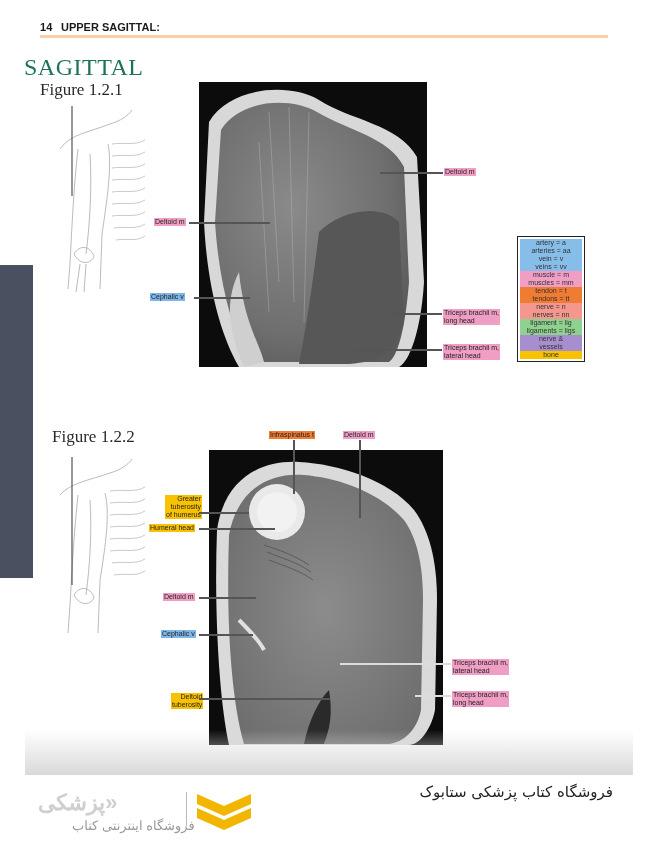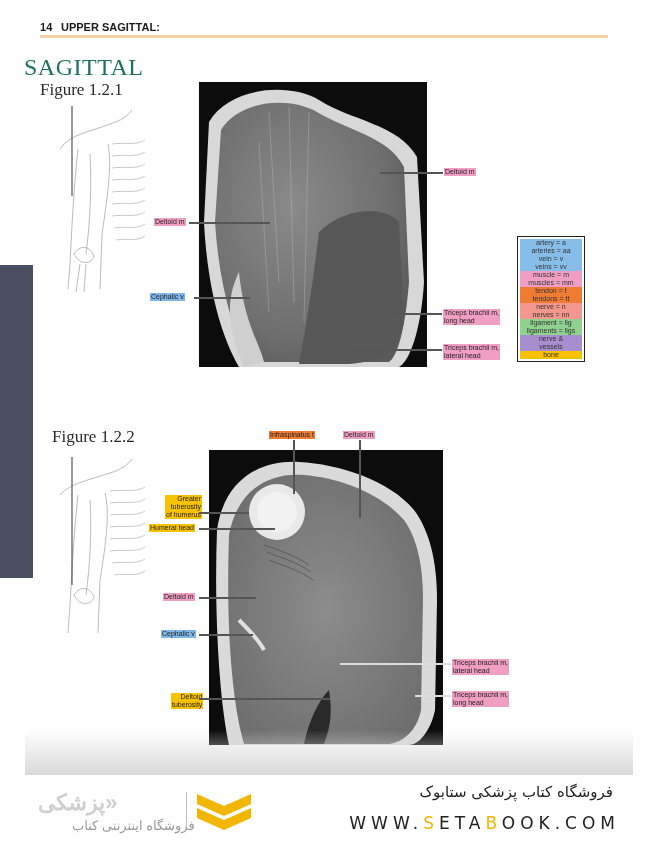--- a/index.html
+++ b/index.html
@@ -228,16 +228,13 @@
 
 <div class="footer">
   <span class="logo-latin">پزشکی»</span>
   <span class="logo-sub">فروشگاه اینترنتی کتاب</span>
   <div class="logo-divider"></div>
   <svg class="logo-chevrons" width="58" height="42" viewBox="0 0 58 42">
     <path d="M2 4 L29 16 L56 4 L56 14 L29 26 L2 14 Z" fill="#f2b600"></path>
     <path d="M2 18 L29 30 L56 18 L56 28 L29 40 L2 28 Z" fill="#f2b600"></path>
   </svg>
   <span class="shop-name">فروشگاه کتاب پزشکی ستابوک</span>
-  <div class="url">
-    <span>WWW.</span><span class="hl">S</span><span>ETA</span><span class="hl">B</span><span>OOK.COM</span>
-  </div>
 </div>
 
 </body></html>

